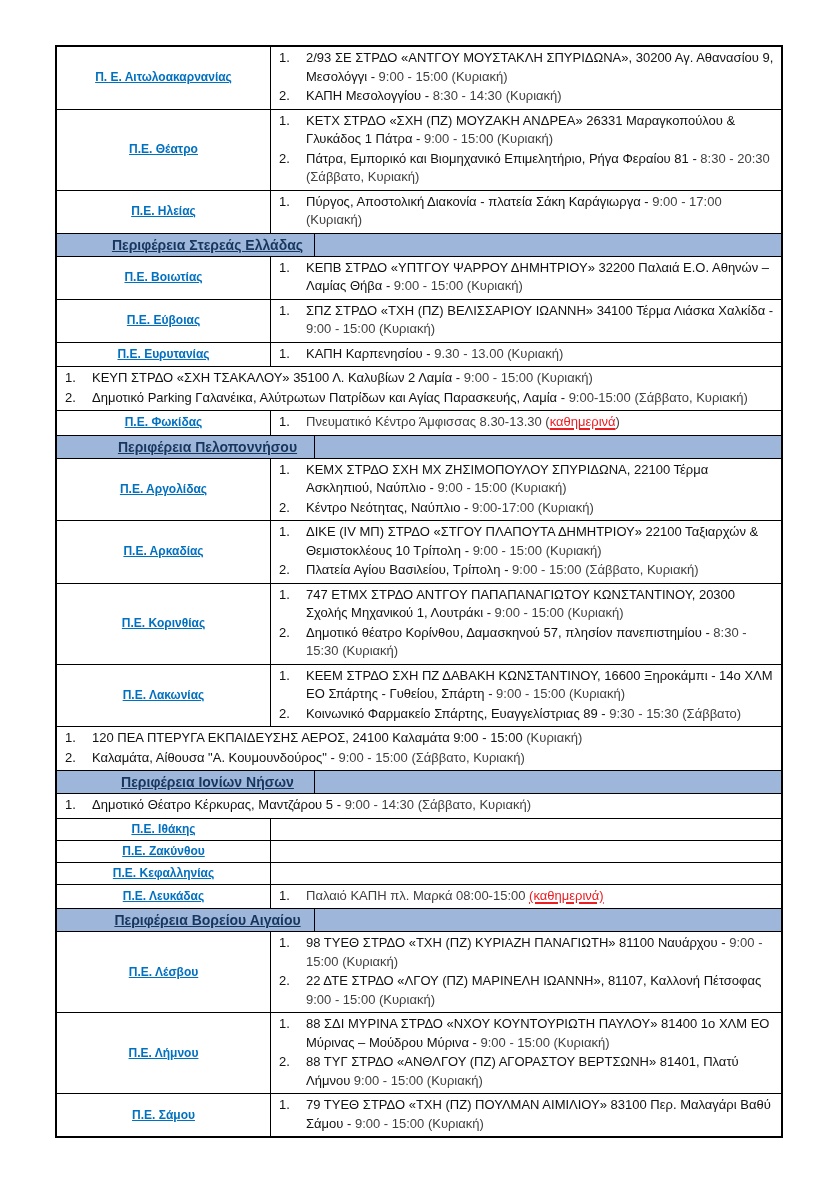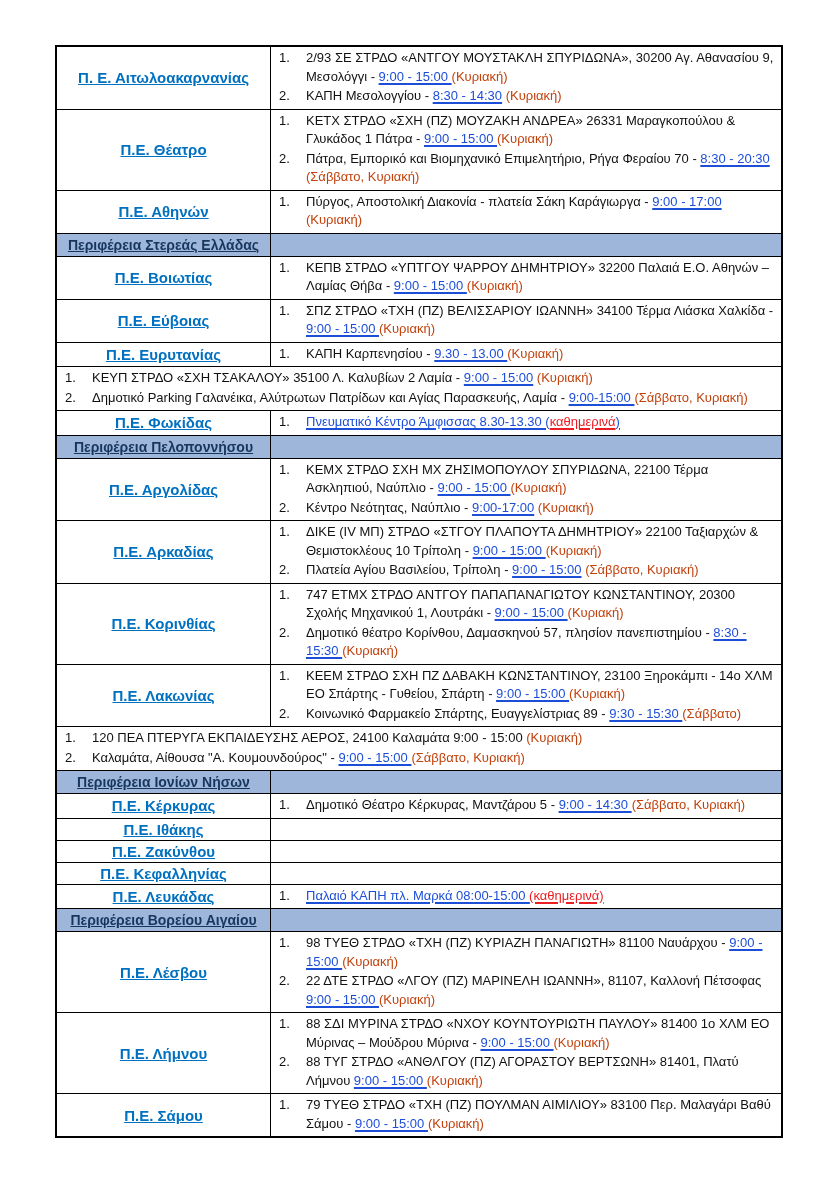--- a/index.html
+++ b/index.html
@@ -3,30 +3,30 @@
 <meta charset="utf-8">
 <style>
   html,body{margin:0;padding:0;background:#ffffff;}
   body{width:840px;height:1188px;position:relative;font-family:"Liberation Sans",sans-serif;-webkit-font-smoothing:antialiased;}
   .doc-table{position:absolute;left:55px;top:45px;width:728px;border:2px solid #000;box-sizing:border-box;}
   .row{display:flex;border-top:1.5px solid #000;align-items:stretch;}
   .row:first-child{border-top:none;}
   .cell-left{width:214px;flex:none;border-right:1.5px solid #000;display:flex;align-items:center;justify-content:center;text-align:center;padding:2px 4px;box-sizing:border-box;}
   .cell-right{flex:1;padding:2px 6px 3px 8px;box-sizing:border-box;min-height:21px;}
   .header-row{background:#9FB6DB;}
-  .header-row .cell-left{justify-content:center;}
-  .region-link{color:#0070C0;font-weight:bold;text-decoration:underline;font-size:15px;line-height:17px;cursor:pointer;}
+  .header-row .cell-left{justify-content:center;margin-left:44px;}
+  .region-link{color:#0070C0;font-weight:bold;text-decoration:underline;font-size:12px;line-height:17px;cursor:pointer;}
   .header-label{color:#17365D;font-weight:bold;text-decoration:underline;font-size:14px;line-height:18px;}
   .item{display:flex;font-size:13px;line-height:18.5px;color:#111;}
   .item + .item{margin-top:1px;}
   .item-num{width:27px;flex:none;}
   .item-txt{flex:1;}
   .s-n{color:#111;}
-  .s-u{color:#1d4ed8;text-decoration:underline;text-decoration-thickness:1.5px;text-underline-offset:2px;}
-  .s-r{color:#c2410c;}
+  .s-u{color:#404040;text-decoration-thickness:1.5px;text-underline-offset:2px;}
+  .s-r{color:#404040;}
   .s-ru{color:#EB1C22;text-decoration:underline;text-decoration-thickness:1.5px;text-underline-offset:2px;text-align:center;}
 </style>
 </head>
 <body>
 
 <div class="doc-table">
     <div class="row">
       <div class="cell-left">
         <div class="region-link">Π. Ε. Αιτωλοακαρνανίας</div>
       </div>
@@ -45,27 +45,27 @@
       <div class="cell-left">
         <div class="region-link">Π.Ε. Θέατρο</div>
       </div>
       <div class="cell-right">
         <div class="item">
           <div class="item-num">1.</div>
           <div class="item-txt"><span class="s-n">ΚΕΤΧ ΣΤΡΔΟ «ΣΧΗ (ΠΖ) ΜΟΥΖΑΚΗ ΑΝΔΡΕΑ» 26331 Μαραγκοπούλου &amp; Γλυκάδος 1 Πάτρα - </span><span class="s-u">9:00 - 15:00 </span><span class="s-r">(Κυριακή)</span></div>
         </div>
         <div class="item">
           <div class="item-num">2.</div>
-          <div class="item-txt"><span class="s-n">Πάτρα, Εμπορικό και Βιομηχανικό Επιμελητήριο, Ρήγα Φεραίου 70 - </span><span class="s-u">8:30 - 20:30 </span><span class="s-r">(Σάββατο, Κυριακή)</span></div>
-        </div>
-      </div>
-    </div>
-    <div class="row">
-      <div class="cell-left">
-        <div class="region-link">Π.Ε. Αθηνών</div>
+          <div class="item-txt"><span class="s-n">Πάτρα, Εμπορικό και Βιομηχανικό Επιμελητήριο, Ρήγα Φεραίου 81 - </span><span class="s-u">8:30 - 20:30 </span><span class="s-r">(Σάββατο, Κυριακή)</span></div>
+        </div>
+      </div>
+    </div>
+    <div class="row">
+      <div class="cell-left">
+        <div class="region-link">Π.Ε. Ηλείας</div>
       </div>
       <div class="cell-right">
         <div class="item">
           <div class="item-num">1.</div>
           <div class="item-txt"><span class="s-n">Πύργος, Αποστολική Διακονία - πλατεία Σάκη Καράγιωργα - </span><span class="s-u">9:00 - 17:00</span><span class="s-n"> </span><span class="s-r">(Κυριακή)</span></div>
         </div>
       </div>
     </div>
     <div class="row header-row">
       <div class="cell-left">
@@ -180,21 +180,21 @@
         </div>
       </div>
     </div>
     <div class="row">
       <div class="cell-left">
         <div class="region-link">Π.Ε. Λακωνίας</div>
       </div>
       <div class="cell-right">
         <div class="item">
           <div class="item-num">1.</div>
-          <div class="item-txt"><span class="s-n">ΚΕΕΜ ΣΤΡΔΟ ΣΧΗ ΠΖ ΔΑΒΑΚΗ ΚΩΝΣΤΑΝΤΙΝΟΥ, 23100 Ξηροκάμπι - 14ο ΧΛΜ ΕΟ Σπάρτης - Γυθείου, Σπάρτη - </span><span class="s-u">9:00 - 15:00 </span><span class="s-r">(Κυριακή)</span></div>
+          <div class="item-txt"><span class="s-n">ΚΕΕΜ ΣΤΡΔΟ ΣΧΗ ΠΖ ΔΑΒΑΚΗ ΚΩΝΣΤΑΝΤΙΝΟΥ, 16600 Ξηροκάμπι - 14ο ΧΛΜ ΕΟ Σπάρτης - Γυθείου, Σπάρτη - </span><span class="s-u">9:00 - 15:00 </span><span class="s-r">(Κυριακή)</span></div>
         </div>
         <div class="item">
           <div class="item-num">2.</div>
           <div class="item-txt"><span class="s-n">Κοινωνικό Φαρμακείο Σπάρτης, Ευαγγελίστριας 89 - </span><span class="s-u">9:30 - 15:30 </span><span class="s-r">(Σάββατο)</span></div>
         </div>
       </div>
     </div>
     <div class="row">
       <div class="cell-right">
         <div class="item">
@@ -207,23 +207,20 @@
         </div>
       </div>
     </div>
     <div class="row header-row">
       <div class="cell-left">
         <div class="header-label">Περιφέρεια Ιονίων Νήσων</div>
       </div>
       <div class="cell-right"></div>
     </div>
     <div class="row">
-      <div class="cell-left">
-        <div class="region-link">Π.Ε. Κέρκυρας</div>
-      </div>
       <div class="cell-right">
         <div class="item">
           <div class="item-num">1.</div>
           <div class="item-txt"><span class="s-n">Δημοτικό Θέατρο Κέρκυρας, Μαντζάρου 5 - </span><span class="s-u">9:00 - 14:30 </span><span class="s-r">(Σάββατο, Κυριακή)</span></div>
         </div>
       </div>
     </div>
     <div class="row">
       <div class="cell-left">
         <div class="region-link">Π.Ε. Ιθάκης</div>

